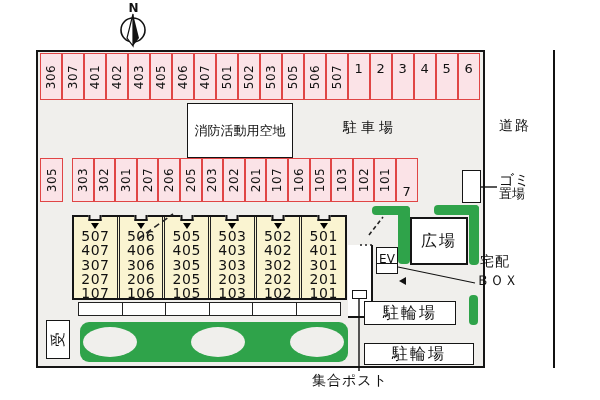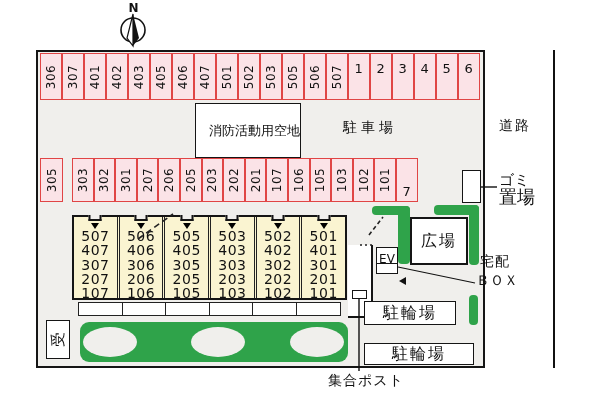--- a/index.html
+++ b/index.html
@@ -37,21 +37,21 @@
   #balcony{left:78px;top:302px;width:263px;height:14px;display:flex;}
   .bal{flex:1;background:#fff;border:1.5px solid #222;}
   .bal + .bal{margin-left:-1.5px;}
   
   .green{position:absolute;background:var(--hedge_green,#2fa34a);border-radius:4px;}
   #hedge-band{left:80px;top:322px;width:268px;height:40px;border-radius:9px;}
   .bush{position:absolute;top:5px;width:54px;height:30px;background:var(--site_fill,#f0efec);border-radius:50%;}
   
   .txt{position:absolute;font-size:14px;white-space:nowrap;}
   
-  #firebox{left:195px;top:103px;width:106px;height:55px;justify-content:flex-end;}
+  #firebox{left:187px;top:103px;width:106px;height:55px;}
   #firebox .boxlabel{font-size:13px;letter-spacing:0;}
   #corridor{left:348px;top:245px;width:25px;height:73px;background:#fff;border:none;
             border-right:2px solid #151515;border-bottom:2px solid #151515;position:absolute;}
   svg.overlay{position:absolute;left:0;top:0;pointer-events:none;}
 </style>
 </head>
 <body>
 
 <div id="canvas">
 
@@ -274,33 +274,33 @@
   </div>
   <div class="wbox" style="left:376px;top:263px;width:22px;height:11px"></div>
   <div class="wbox" style="left:352px;top:290px;width:15px;height:9px"></div>
 
   <div class="wbox" style="left:410px;top:217px;width:58px;height:48px;border-width:2px">
     <span class="boxlabel">広場</span>
   </div>
 
   <div class="wbox" style="left:462px;top:170px;width:19px;height:33px"></div>
   <div class="txt" style="left:499px;top:171px;font-size:15px">ゴミ</div>
-  <div class="txt" style="left:499px;top:185px;font-size:18px">置場</div>
+  <div class="txt" style="left:499px;top:185px;font-size:13px">置場</div>
 
   <div class="wbox" style="left:364px;top:301px;width:92px;height:24px">
     <span class="boxlabel">駐輪場</span>
   </div>
   <div class="wbox" style="left:364px;top:343px;width:110px;height:22px">
     <span class="boxlabel">駐輪場</span>
   </div>
 
   <div class="txt" style="left:499px;top:117px;letter-spacing:2px">道路</div>
   <div class="txt" style="left:480px;top:253px;letter-spacing:1px">宅配</div>
   <div class="txt" style="left:476px;top:272px">ＢＯＸ</div>
-  <div class="txt" style="left:328px;top:372px;letter-spacing:1px">集合ポスト</div>
+  <div class="txt" style="left:312px;top:372px;letter-spacing:1px">集合ポスト</div>
   <div class="txt" style="left:126px;top:1px;width:15px;text-align:center;font-size:12px;font-weight:bold">N</div>
 
   <svg class="overlay" width="600" height="400" viewBox="0 0 600 400">
     <g>
       <circle cx="133" cy="30" r="12" fill="#fff" stroke="#111" stroke-width="1.6"></circle>
       <polygon points="133,14 127,38 133,46" fill="#fff" stroke="#111" stroke-width="1.2"></polygon>
       <polygon points="133,14 139,38 133,46" fill="#111"></polygon>
     </g>
     <line x1="554" y1="50" x2="554" y2="368" stroke="#111" stroke-width="2"></line>
     <line x1="138" y1="239" x2="173" y2="214" stroke="#222" stroke-width="1.6" stroke-dasharray="6,4"></line>

